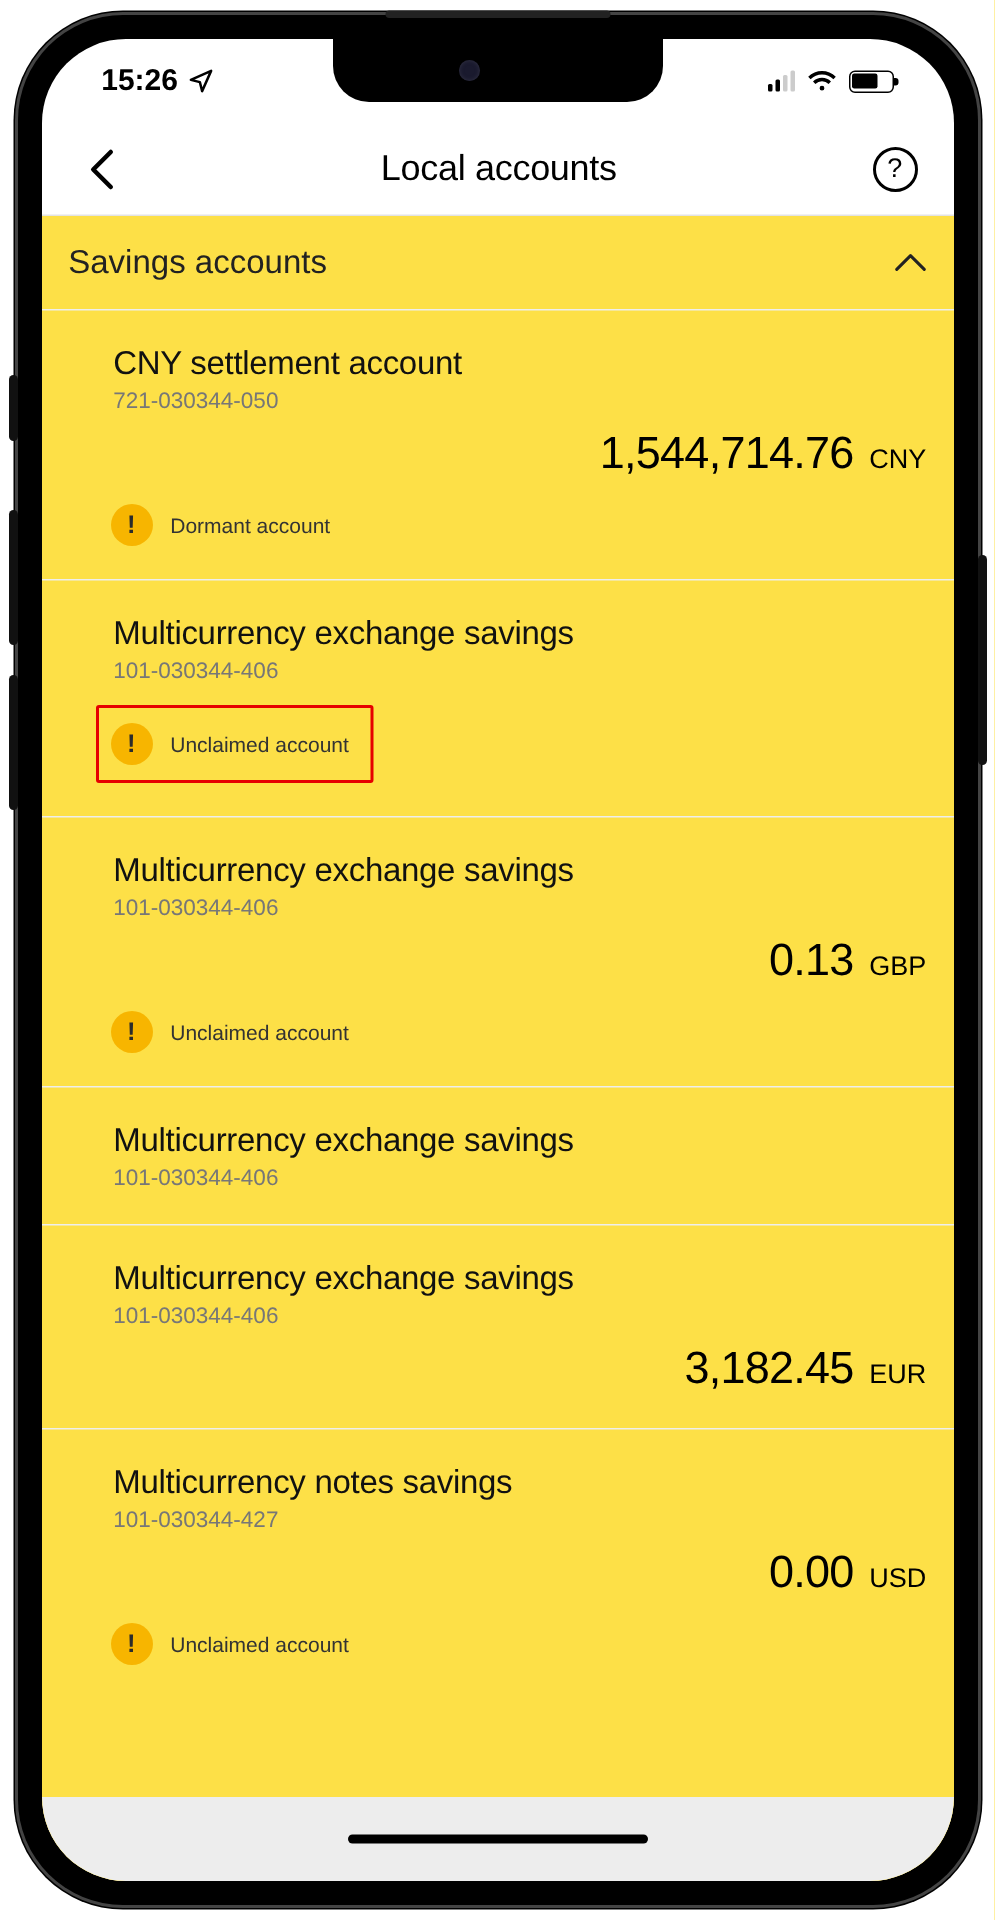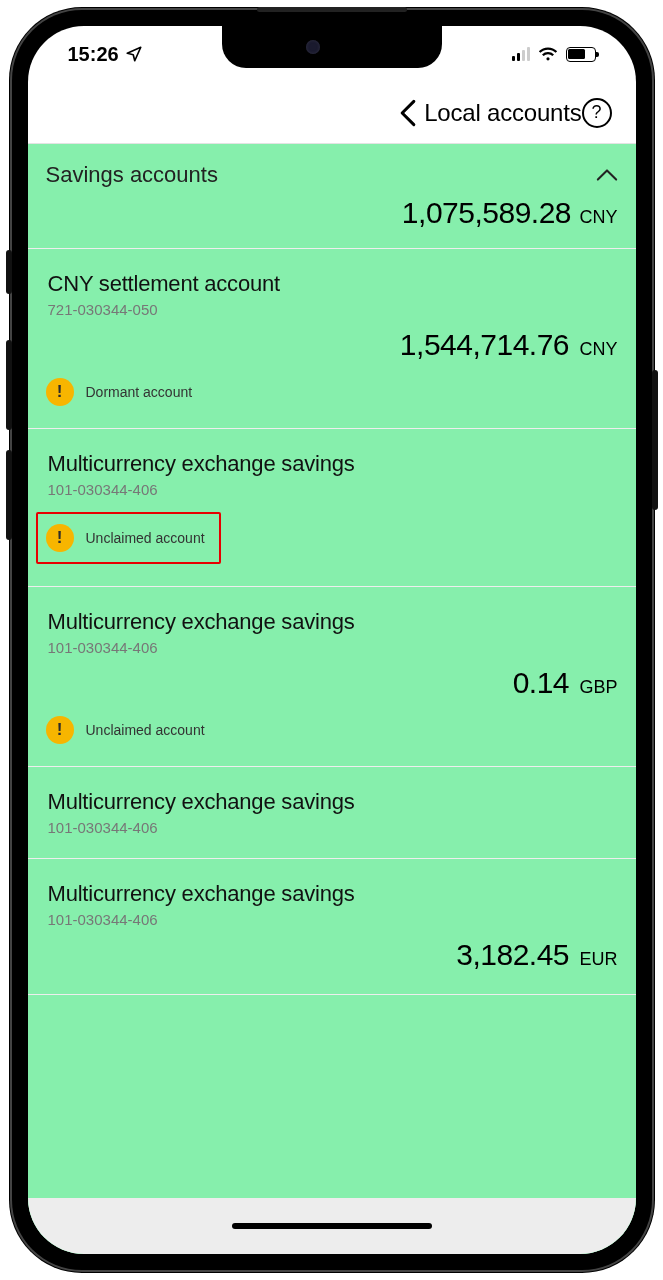--- a/index.html
+++ b/index.html
@@ -23,35 +23,35 @@
     .bars span.on{background:#000}
     .bars span:nth-child(1){height:5px}
     .bars span:nth-child(2){height:8px}
     .bars span:nth-child(3){height:11px}
     .bars span:nth-child(4){height:14px}
 
     .battery{width:30px;height:15px;border:1.5px solid #000;border-radius:4px;position:relative}
     .battery::after{content:"";position:absolute;right:-4px;top:4px;width:2.5px;height:5px;background:#000;border-radius:0 2px 2px 0}
     .battery .lvl{position:absolute;left:1.5px;top:1.5px;bottom:1.5px;width:60%;background:#000;border-radius:1.5px}
 
-    .header{flex:0 0 62px;display:flex;align-items:center;justify-content:flex-end;padding:0 24px;border-bottom:1px solid #e3e3e3}
+    .header{flex:0 0 62px;display:flex;align-items:center;justify-content:space-between;padding:0 24px;border-bottom:1px solid #e3e3e3}
     .header-title{font-size:24px;font-weight:500;letter-spacing:-0.2px}
     .back-icon{width:32px;height:32px;display:flex;align-items:center;justify-content:center}
     .help-icon{width:30px;height:30px;border:2px solid #000;border-radius:50%;display:flex;align-items:center;justify-content:center;font-size:18px;font-weight:500}
 
-    .content{flex:1;overflow-y:auto;background:#86efac}
+    .content{flex:1;overflow-y:auto;background:#fde047}
     .section-head{padding:18px 18px 18px 18px;border-bottom:1px solid #eee}
     .section-top{display:flex;justify-content:space-between;align-items:center}
     .section-title{font-size:22px;font-weight:400;color:#222}
     .chevron-up{color:#222}
     .section-total{text-align:right;margin-top:8px}
     .amt-big{font-size:30px;font-weight:400;letter-spacing:-0.5px}
     .cur-big{font-size:18px;font-weight:400;margin-left:4px}
 
-    .account{padding:22px 18px 22px 20px;border-bottom:1px solid #eee}
+    .account{padding:22px 18px 22px 48px;border-bottom:1px solid #eee}
     .acc-name{font-size:22px;font-weight:400;color:#111;letter-spacing:-0.2px}
     .acc-num{font-size:15px;color:#777;margin-top:4px}
     .acc-bal{text-align:right;margin-top:10px}
     .bal-amt{font-size:30px;font-weight:400;letter-spacing:-0.5px}
     .bal-cur{font-size:18px;margin-left:6px}
 
     .status-pill{display:flex;align-items:center;gap:12px;margin-top:16px;margin-left:-2px}
     .status-pill.highlight{border:2px solid #e60000;padding:10px 14px 10px 8px;margin-left:-12px;margin-top:14px;display:inline-flex;width:auto;border-radius:2px}
     .warn-icon{width:28px;height:28px;border-radius:50%;background:#f7b500;display:flex;align-items:center;justify-content:center;flex:0 0 28px}
     .warn-icon span{color:#2b2b2b;font-weight:800;font-size:17px}
@@ -112,24 +112,20 @@
 
     <div class="content">
 
       <div class="section-head">
         <div class="section-top">
           <span class="section-title">Savings accounts</span>
           <svg class="chevron-up" width="22" height="14" viewBox="0 0 24 14" fill="none" stroke="#222" stroke-width="2.2" stroke-linecap="round" stroke-linejoin="round">
               <polyline points="2 12 12 2 22 12"></polyline>
             </svg>
         </div>
-        <div class="section-total">
-          <span class="amt-big">1,075,589.28</span>
-          <span class="cur-big">CNY</span>
-        </div>
       </div>
 
       <div class="account">
         <div class="acc-name">CNY settlement account</div>
         <div class="acc-num">721-030344-050</div>
         <div class="acc-bal">
           <span class="bal-amt">1,544,714.76</span>
           <span class="bal-cur">CNY</span>
         </div>
         <div class="status-pill">
@@ -148,21 +144,21 @@
               <span>!</span>
             </div>
           <span class="status-text">Unclaimed account</span>
         </div>
       </div>
 
       <div class="account">
         <div class="acc-name">Multicurrency exchange savings</div>
         <div class="acc-num">101-030344-406</div>
         <div class="acc-bal">
-          <span class="bal-amt">0.14</span>
+          <span class="bal-amt">0.13</span>
           <span class="bal-cur">GBP</span>
         </div>
         <div class="status-pill">
           <div class="warn-icon">
               <span>!</span>
             </div>
           <span class="status-text">Unclaimed account</span>
         </div>
       </div>
 
@@ -173,20 +169,34 @@
 
       <div class="account">
         <div class="acc-name">Multicurrency exchange savings</div>
         <div class="acc-num">101-030344-406</div>
         <div class="acc-bal">
           <span class="bal-amt">3,182.45</span>
           <span class="bal-cur">EUR</span>
         </div>
       </div>
 
+      <div class="account cut">
+        <div class="acc-name">Multicurrency notes savings</div>
+        <div class="acc-num">101-030344-427</div>
+        <div class="acc-bal">
+          <span class="bal-amt">0.00</span>
+          <span class="bal-cur">USD</span>
+        </div>
+        <div class="status-pill">
+          <div class="warn-icon">
+              <span>!</span>
+            </div>
+          <span class="status-text">Unclaimed account</span>
+        </div>
+      </div>
 
     </div>
 
     <div class="footer-fade">
       <div class="home-ind"></div>
     </div>
 
   </div>
 </div>
 

